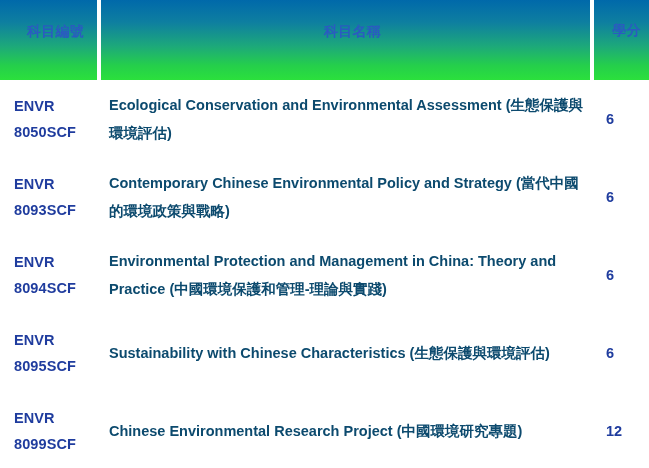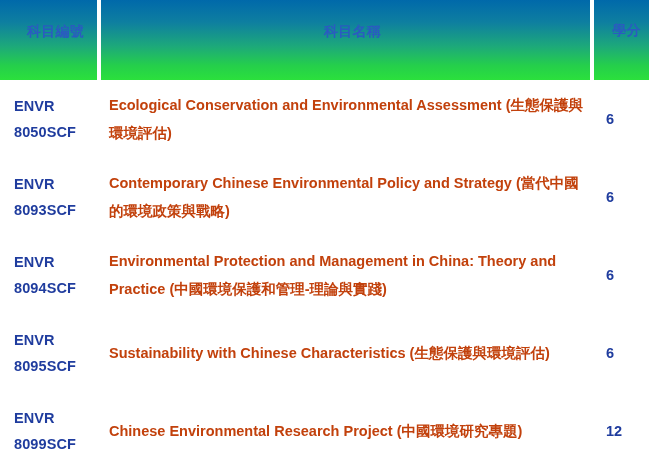--- a/index.html
+++ b/index.html
@@ -72,21 +72,21 @@
     font-size: 14.5px;
     font-weight: bold;
     line-height: 26px;
     padding-left: 14px;
     letter-spacing: 0.1px;
     margin-top: 46px;
   }
   .cell-code .code-line { display: block; white-space: nowrap; }
 
   .cell-name {
-    color: #c2410c;
+    color: #0c4a6e;
     font-size: 14.5px;
     font-weight: bold;
     line-height: 28px;
     padding-left: 8px;
     padding-right: 6px;
   }
 
   .cell-credits {
     color: #1f3c9e;
     font-size: 14.5px;

